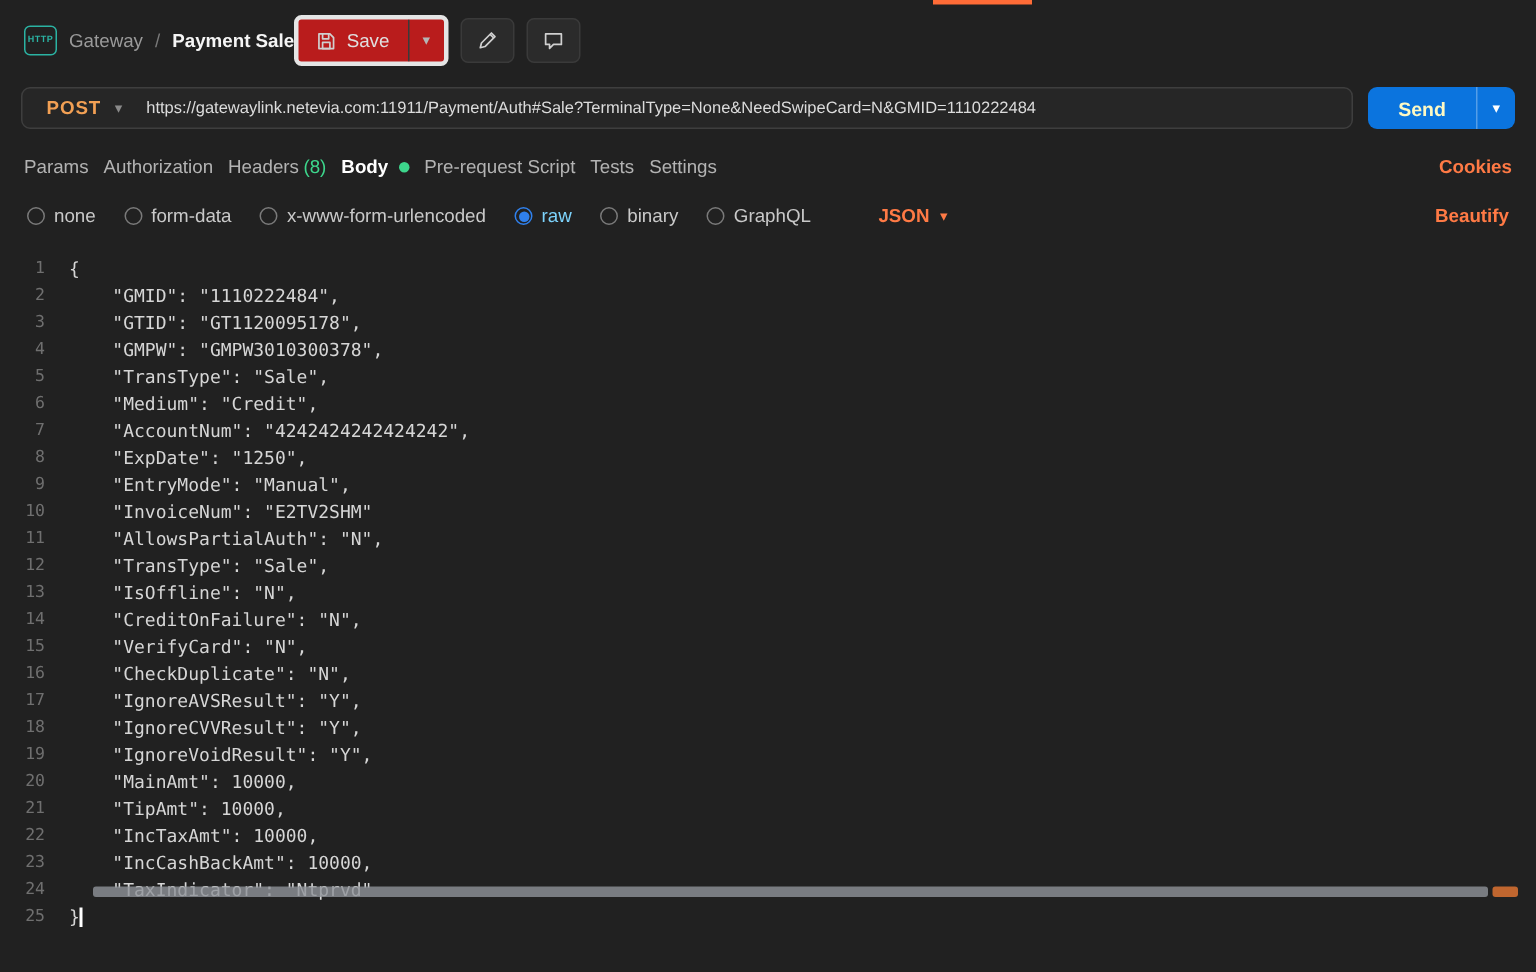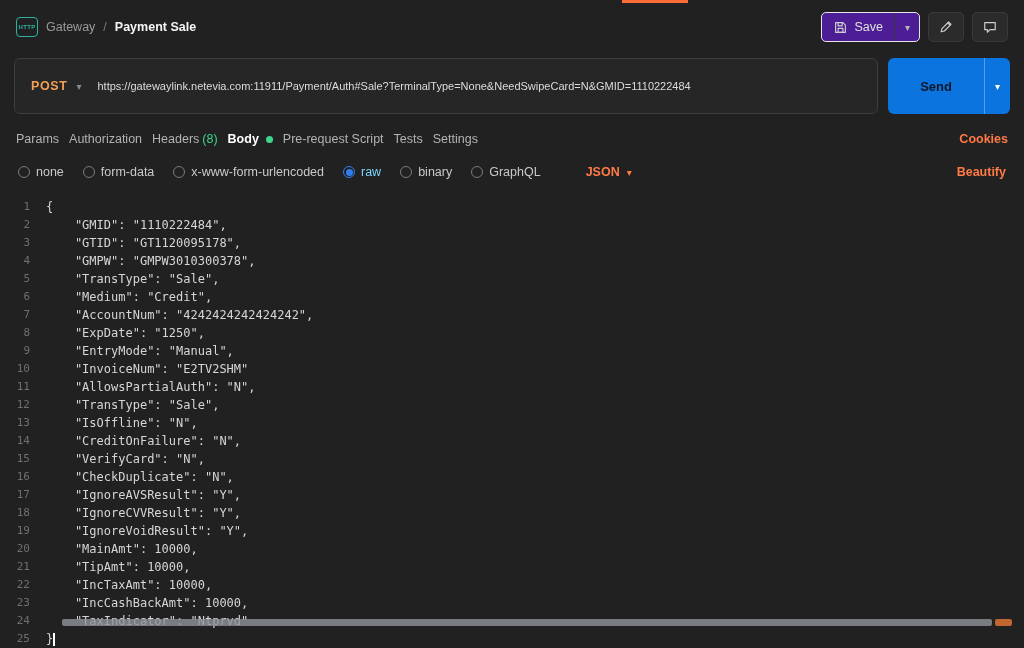--- a/index.html
+++ b/index.html
@@ -8,46 +8,46 @@
     background:#212121;
     color:#e8e8e8;
     font-family:"Liberation Sans", sans-serif;
     overflow:hidden;
     position:relative;
     font-size:12px;
   }
   .top-tab-indicator { position:absolute; top:0; left:622px; width:66px; height:3px; background:#ff6c37; z-index:5; }
 
   
-  .top-bar { height:54px; display:flex; align-items:center; justify-content:space-between; padding:0 16px; }
+  .top-bar { height:54px; display:flex; align-items:center; padding:0 16px; }
   .breadcrumb { display:flex; align-items:center; gap:8px; }
   .http-logo { width:22px; height:20px; border:1.5px solid #2bb3a3; color:#2bb3a3; border-radius:4px;
     font-size:6px; font-weight:bold; display:flex; align-items:center; justify-content:center; letter-spacing:.3px; }
   .crumb-workspace { color:#9a9a9a; font-size:12.5px; cursor:pointer; }
   .crumb-sep { color:#7a7a7a; font-size:12.5px; }
   .crumb-request { color:#f5f5f5; font-size:12.5px; font-weight:700; }
   .top-actions { display:flex; align-items:center; gap:8px; }
-  .save-group { display:flex; background:#4c1d95; border:1px solid #e5e5e5; border-radius:5px; overflow:hidden; }
+  .save-group { display:flex; background:#b91c1c; border:3px solid #e5e5e5; border-radius:5px; overflow:hidden; }
   .save-main { display:flex; align-items:center; gap:7px; background:transparent; border:none; color:#e0e0e0;
     font-family:inherit; font-size:12.5px; padding:7px 12px; cursor:pointer; border-right:1px solid #3a3a3a; }
   .save-caret { background:transparent; border:none; color:#b5b5b5; padding:0 9px; font-size:10px; cursor:pointer; }
   .icon-btn { width:36px; height:30px; background:#2b2b2b; border:1px solid #3a3a3a; border-radius:5px;
     display:flex; align-items:center; justify-content:center; cursor:pointer; }
 
   
-  .request-row { display:flex; gap:10px; margin:4px 14px 10px 14px; height:56px; }
+  .request-row { display:flex; gap:10px; margin:4px 14px 10px 14px; height:28px; }
   .method-url { flex:1; display:flex; align-items:center; background:#262626; border:1px solid #3e3e3e; border-radius:6px; }
   .method-select { display:flex; align-items:center; gap:9px; padding:0 16px; cursor:pointer; }
   .method-label { color:#f2a054; font-weight:700; font-size:12.5px; letter-spacing:.6px; }
   .chev { color:#8a8a8a; font-size:10px; }
   .url-input { flex:1; background:transparent; border:none; outline:none; color:#dcdcdc;
     font-family:"Liberation Sans", sans-serif; font-size:11px; padding-right:12px; }
   .send-group { display:flex; background:#0b74de; border-radius:6px; overflow:hidden; }
-  .send-main { background:transparent; border:none; color:#0f172a; font-family:inherit; font-weight:700;
-    font-size:13px; padding:0 32px; cursor:pointer; }
+  .send-main { background:transparent; border:none; color:#fef9c3; font-family:inherit; font-weight:700;
+    font-size:13px; padding:0 20px; cursor:pointer; }
   .send-caret { background:transparent; border:none; border-left:1px solid rgba(255,255,255,.3);
     color:#fff; padding:0 10px; font-size:10px; cursor:pointer; }
 
   
   .tabs-row { display:flex; align-items:center; padding:0 16px; height:30px; gap:26px; }
   .tab { color:#b3b3b3; font-size:12.5px; cursor:pointer; display:flex; align-items:center; padding:6px 0; position:relative; }
   .tab.active { color:#ffffff; font-weight:600; }
   .tab-count { color:#3dd68c; margin-left:3px; }
   .tab-dot { width:7px; height:7px; border-radius:50%; background:#3dd68c; margin-left:7px; }
   .cookies-link { margin-left:auto; color:#ff7a45; font-size:12.5px; font-weight:600; cursor:pointer; }

